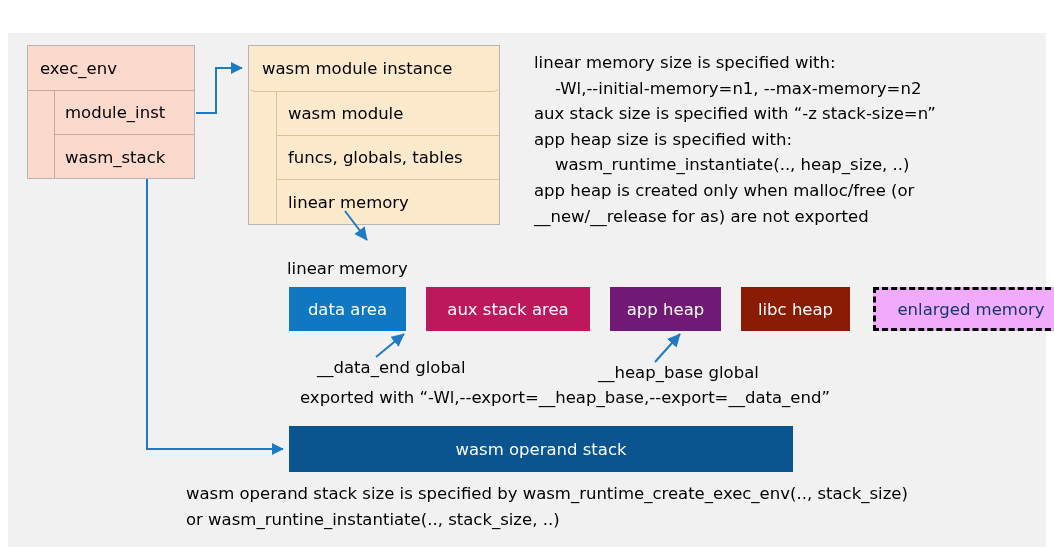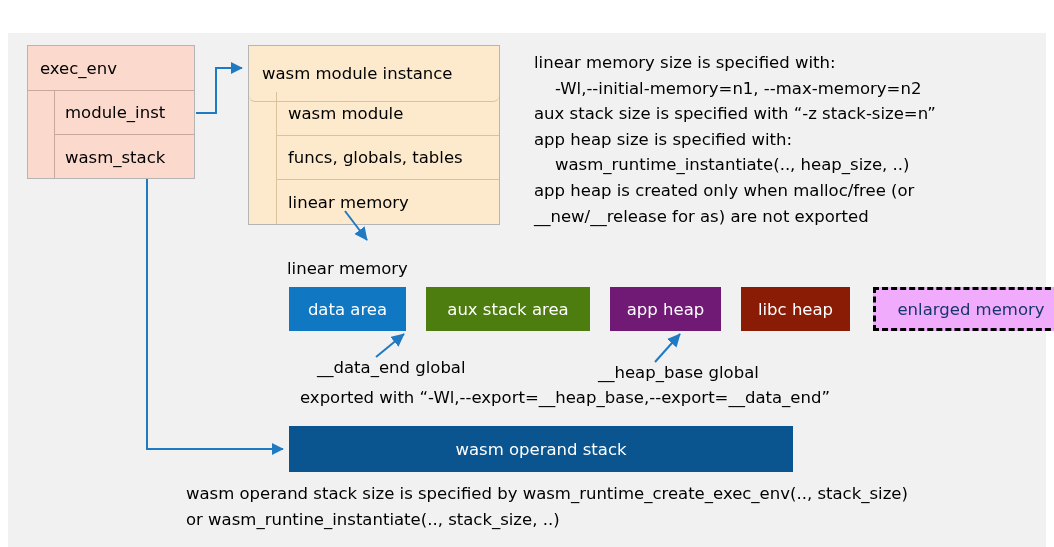--- a/index.html
+++ b/index.html
@@ -83,21 +83,21 @@
   .wmi {
     left: 248px; top: 45px;
     width: 252px; height: 180px;
     background: #fdeacc;
     border: 1px solid #b5b5b5;
     box-sizing: border-box;
   }
   .wmi .hdr {
     position: absolute;
     left: 0; top: 0;
-    width: 100%; height: 56px;
+    width: 100%; height: 46px;
     box-sizing: border-box;
     border-bottom: 1px solid #d8c39a;
     display: flex; align-items: center;
     padding-left: 13px;
     font-size: 16.5px;
     border-radius: 6px;
   }
   .wmi .gutter {
     position: absolute;
     left: 0; top: 46px;
@@ -227,21 +227,21 @@
 aux stack size is specified with “-z stack-size=n”
 app heap size is specified with:
     wasm_runtime_instantiate(.., heap_size, ..)
 app heap is created only when malloc/free (or
 __new/__release for as) are not exported</div>
 
   <div class="abs lm-caption">linear memory</div>
 
   <div class="abs membar" id="membar">
       <div class="seg" style="width: 117px; background: rgb(16, 119, 195); color: rgb(255, 255, 255);">data area</div>
-      <div class="seg" style="width: 164px; background: #4d7c0f; color: rgb(255, 255, 255);">aux stack area</div>
+      <div class="seg" style="width: 164px; background: #be185d; color: rgb(255, 255, 255);">aux stack area</div>
       <div class="seg" style="width: 111px; background: #701a75; color: rgb(255, 255, 255);">app heap</div>
       <div class="seg" style="width: 109px; background: rgb(138, 28, 5); color: rgb(255, 255, 255);">libc heap</div>
       <div class="seg enlarged" style="width: 196px; color: rgb(22, 54, 107);">enlarged memory</div>
     </div>
 
   <div class="abs ann-data-end">__data_end global</div>
   <div class="abs ann-heap-base">__heap_base global</div>
   <div class="abs ann-exported">exported with “-Wl,--export=__heap_base,--export=__data_end”</div>
 
   <div class="abs opstack">wasm operand stack</div>

